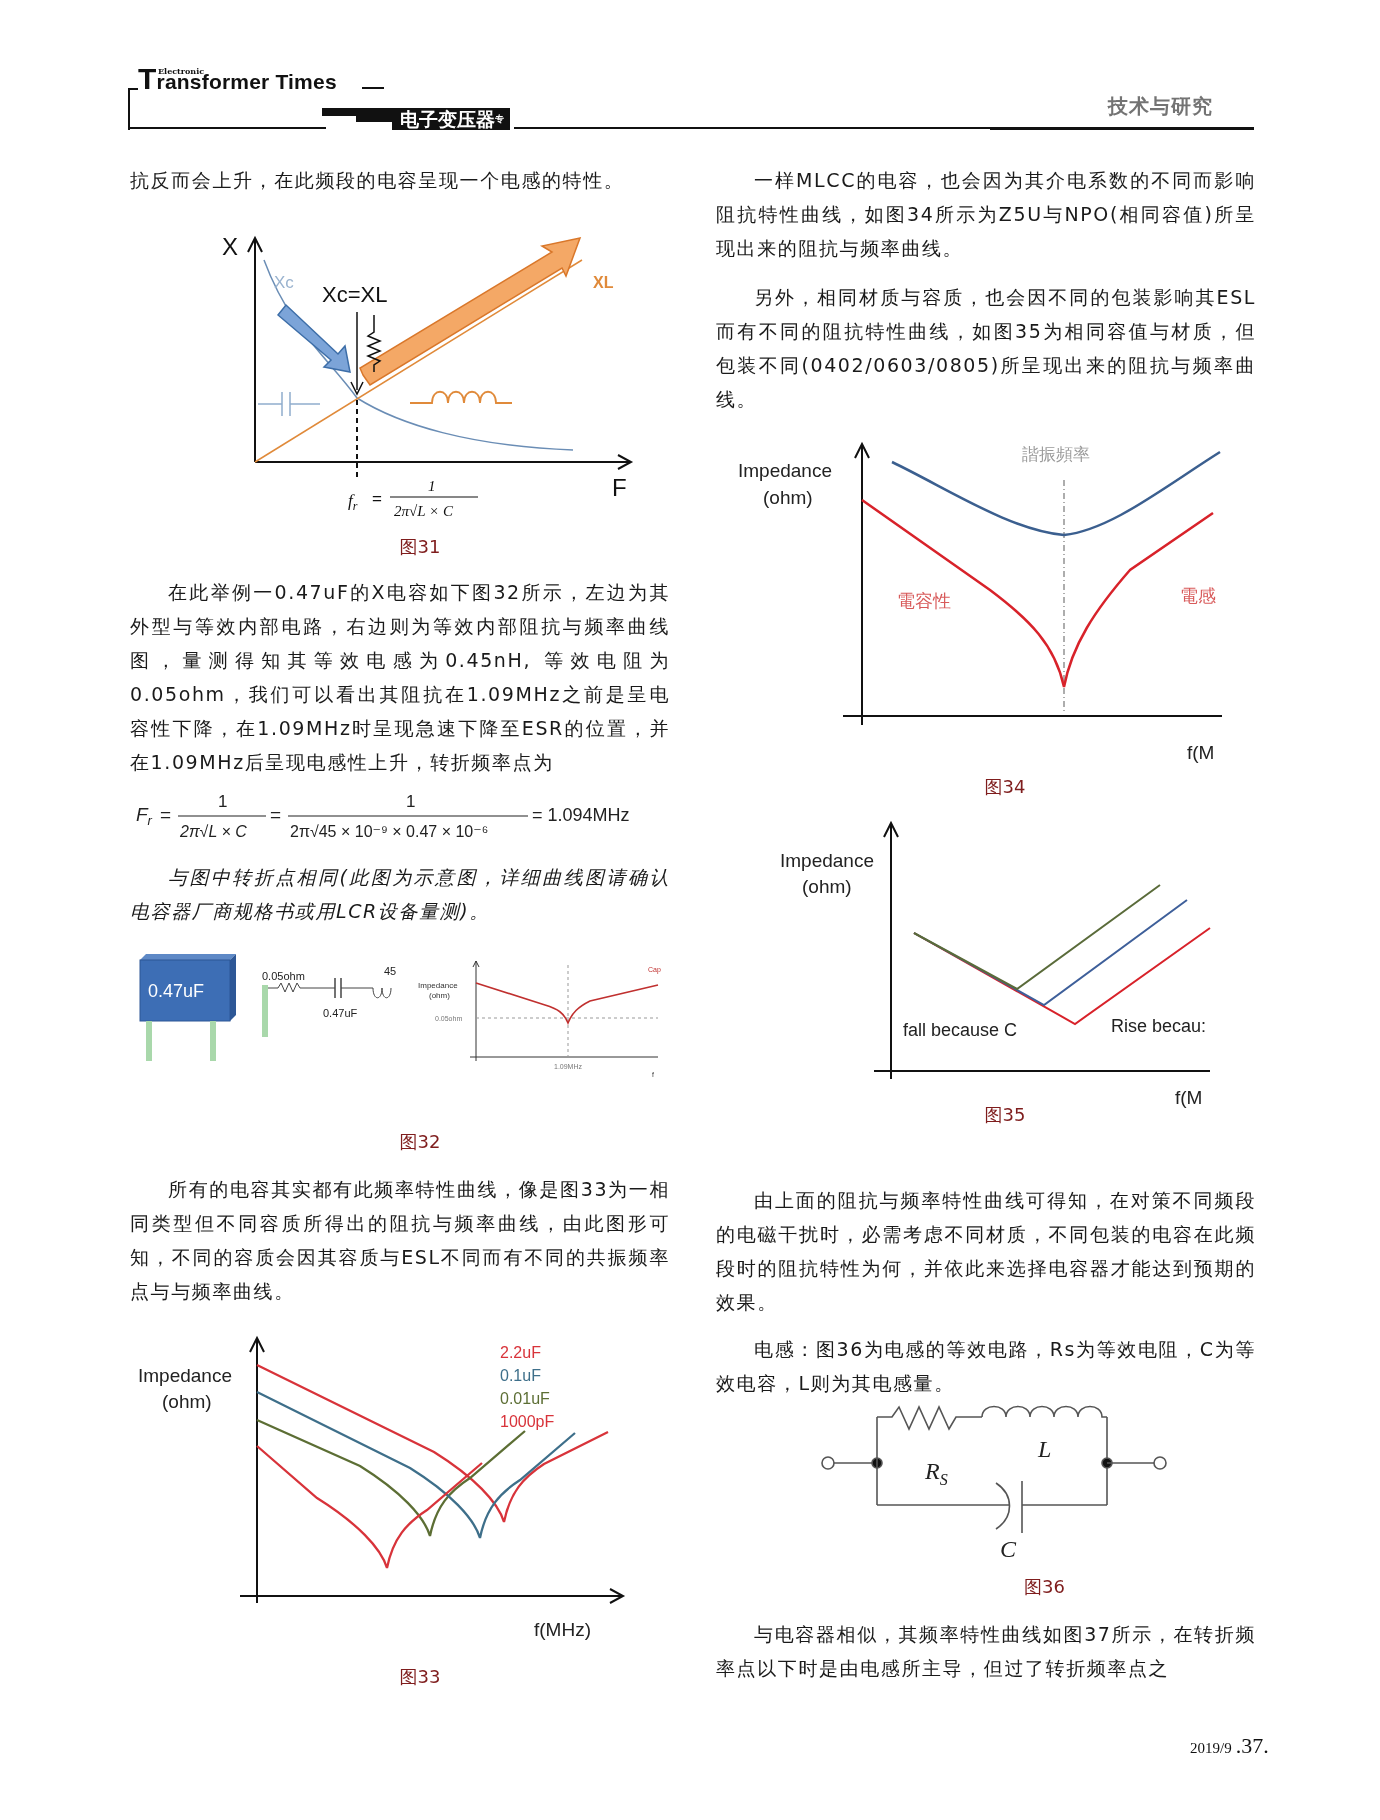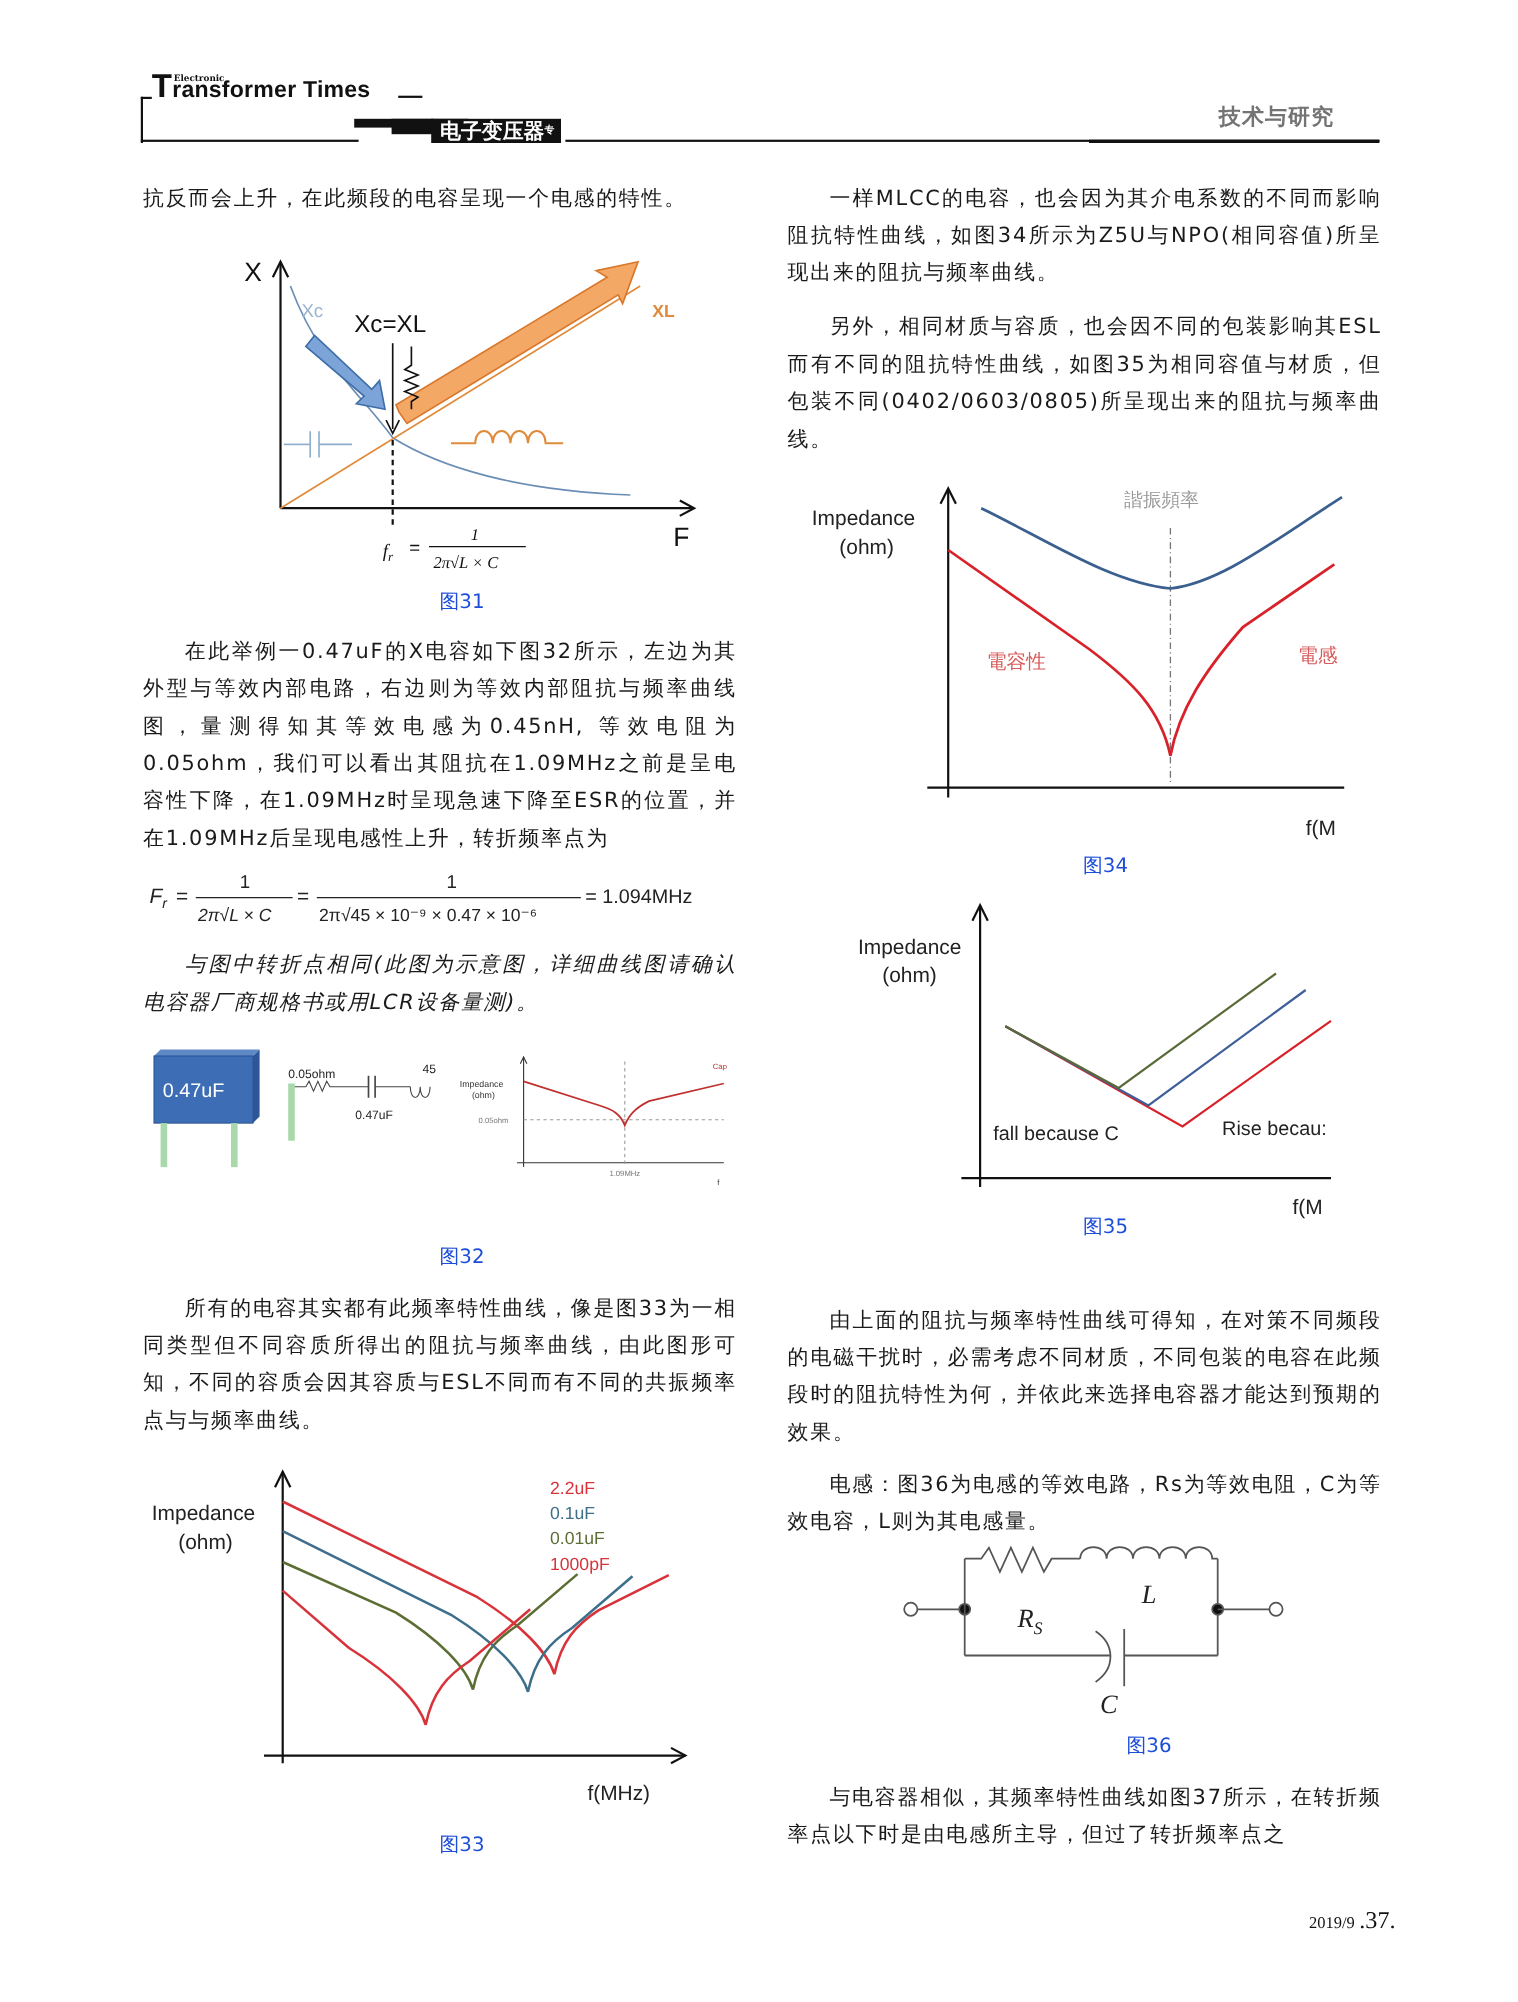--- a/index.html
+++ b/index.html
@@ -19,21 +19,21 @@
   .mast-rule { position:absolute; left:514px; top:127px; width:740px; height:2px; background:#111; }
   .section-title { position:absolute; left:1108px; top:93px; font-weight:bold; font-size:20px; color:#737373; letter-spacing:1px; }
   .section-rule-thick { position:absolute; left:990px; top:127px; width:264px; height:3px; background:#111; }
 
   
   .col { position:absolute; font-size:19px; line-height:34px; color:#1a1a1a; letter-spacing:1.6px; }
   .col-left { left:130px; width:540px; }
   .col-right { left:716px; width:540px; }
   .para { margin:0; text-align:justify; }
   .indent { text-indent:2em; }
-  .caption { position:absolute; font-size:18px; color:#1d4ed8; text-align:center; width:120px; }
+  .caption { position:absolute; font-size:18px; color:#7f1d1d; text-align:center; width:120px; }
 
   svg text { font-family:"Liberation Sans", "DejaVu Sans", sans-serif; }
   .math { font-family:"Liberation Serif", "DejaVu Serif", serif; font-style:italic; }
   .footer { position:absolute; left:1190px; top:1733px; font-family:"Liberation Serif", serif; color:#111; }
   .footer .date { font-size:15px; }
   .footer .pg { font-size:22px; }
 </style>
 </head>
 <body>
 

